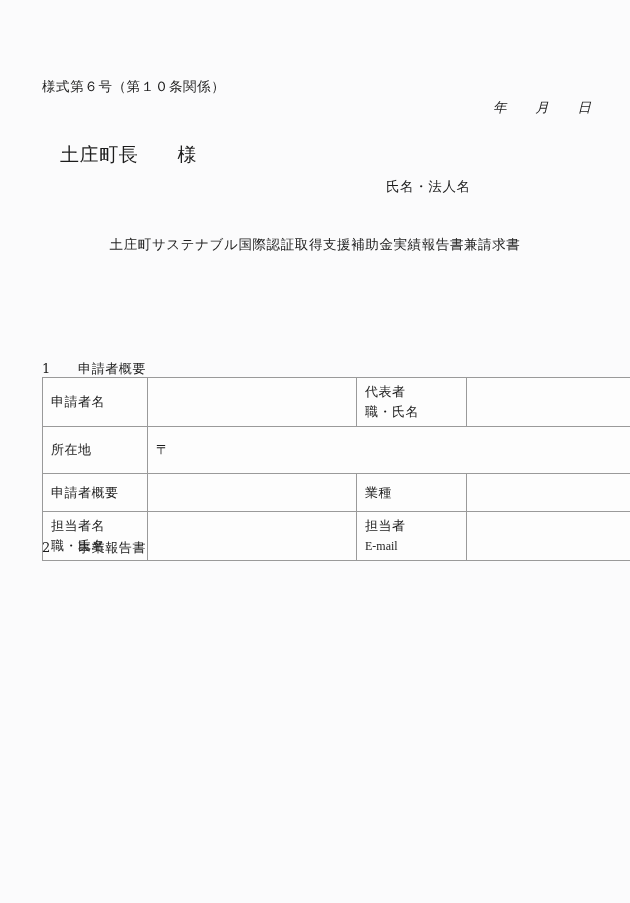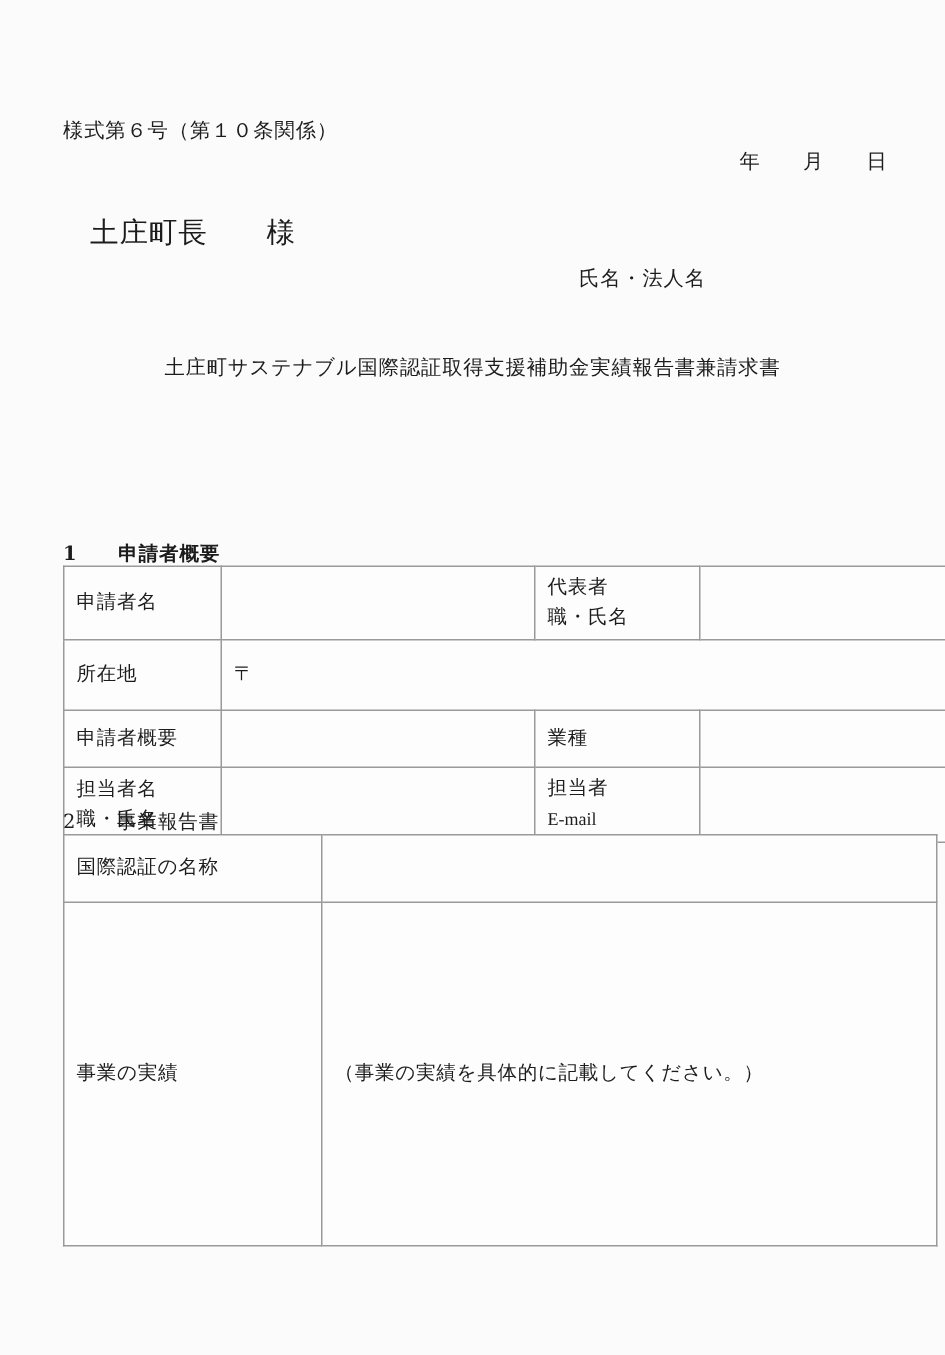--- a/index.html
+++ b/index.html
@@ -26,20 +26,21 @@
 
   .form-no {
     left: 42px;  top: 78px;
     font-size: 13.5px;
     letter-spacing: 0.6px;
   }
   .date-line {
     left: 493px; top: 99px;
     font-size: 13.5px;
     letter-spacing: 0.6px;
+    font-style: italic;
   }
   .addressee {
     left: 60px;  top: 142px;
     font-size: 19px;
     letter-spacing: 0.6px;
   }
 
   .applicant-block {
     position: absolute;
     left: 330px;
@@ -71,21 +72,21 @@
     text-align: justify;
   }
   .body-para .indent { display: inline-block; width: 28px; }
 
   .section-head {
     position: absolute;
     left: 42px;
     font-size: 13px;
     letter-spacing: 0.6px;
   }
-  .section-head.s1 { top: 360px; font-weight: bold; }
+  .section-head.s1 { top: 360px; }
   .section-head.s2 { top: 539px; }
 
   
   table.form {
     position: absolute;
     border-collapse: collapse;
     table-layout: fixed;
     background: #fdfdfd;
   }
   table.form td {
@@ -181,26 +182,14 @@
 職・氏名</td>
         <td class="c2 value"></td>
         <td class="c3 label"><span>担当者</span><br><span class="mono">E-mail</span></td>
         <td class="c4 value"></td>
       </tr>
     </tbody>
   </table>
 
   <div class="abs jp section-head s2">2　　事業報告書</div>
 
-  <table class="form jp" id="table-report">
-    <tbody>
-      <tr class="r-cert">
-        <td class="c1 label">国際認証の名称</td>
-        <td class="c2 value"></td>
-      </tr>
-      <tr class="r-result">
-        <td class="c1 label top">事業の実績</td>
-        <td class="c2 value top">（事業の実績を具体的に記載してください。）</td>
-      </tr>
-    </tbody>
-  </table>
 
 </div>
 
 </body></html>

